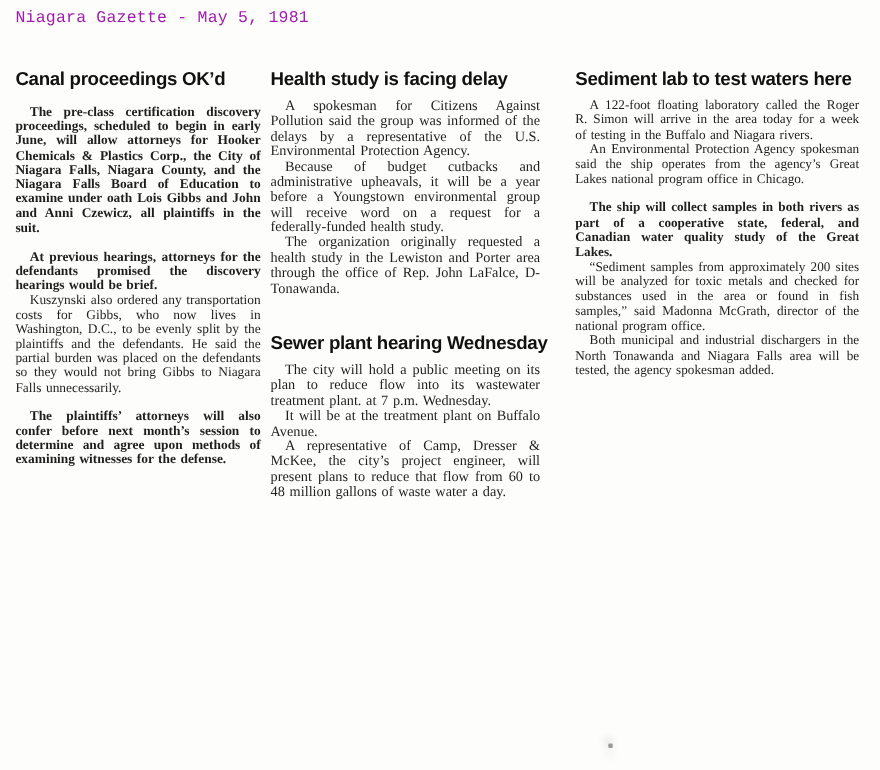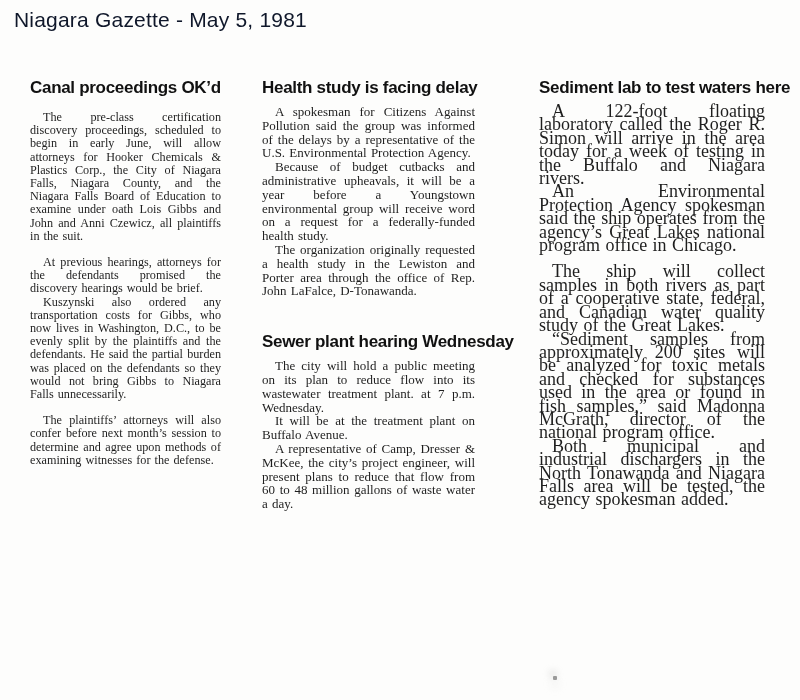--- a/index.html
+++ b/index.html
@@ -12,60 +12,60 @@
     background: #fdfdfc;
     overflow: hidden;
     position: relative;
     color: #1c1c1c;
     -webkit-font-smoothing: antialiased;
   }
   .masthead {
     position: absolute;
     left: 14px;
     top: 8px;
-    font-family: Liberation Sans, sans-serif;
-    font-size: 21px;
+    font-family: Liberation Mono, monospace;
+    font-size: 15px;
     letter-spacing: 0.2px;
-    color: #0f172a;
+    color: #a21caf;
     white-space: nowrap;
   }
   .col {
     position: absolute;
     top: 62px;
   }
   .col-1 { left: 14px;  width: 223px; }
   .col-2 { left: 246px; width: 245px; }
   .col-3 { left: 523px; width: 258px; }
 
   .headline {
     font-family: "Liberation Sans", sans-serif;
     font-weight: 700;
     font-size: 17px;
     line-height: 20px;
     letter-spacing: -0.3px;
     color: #111111;
     margin: 0 0 7px 0;
     white-space: nowrap;
   }
-  .article { margin: 16px; }
+  .article { margin: 0; }
   .article + .article { margin-top: 34px; }
 
   p.body-par {
     margin: 0;
     text-indent: 13px;
     text-align: justify;
     font-family: "Liberation Serif", serif;
     color: #1e1e1e;
     word-spacing: 1px;
   }
   .col-1 p.body-par { font-size: 12.2px; line-height: 13.2px; }
   .col-2 p.body-par { font-size: 13px;   line-height: 13.8px; }
-  .col-3 p.body-par { font-size: 18px;   line-height: 13.4px; }
+  .col-3 p.body-par { font-size: 12px;   line-height: 13.4px; }
 
-  p.gap { margin-top: 13px; }
+  p.gap { margin-top: 13px; font-weight: bold; }
 
   .scan-smudge {
     position: absolute;
     left: 553px;
     top: 676px;
     width: 4px;
     height: 4px;
     background: #9a9a9a;
     border-radius: 1px;
     box-shadow: -2px -4px 6px 2px rgba(180,180,180,0.25), 0 6px 8px 2px rgba(200,200,200,0.2);

